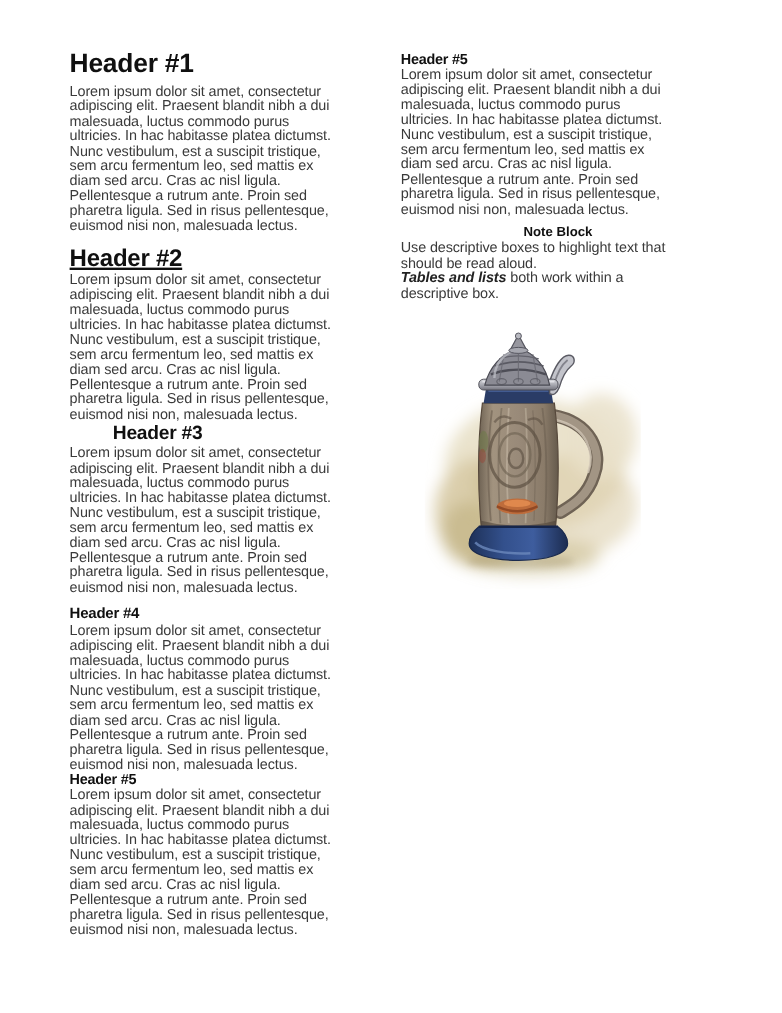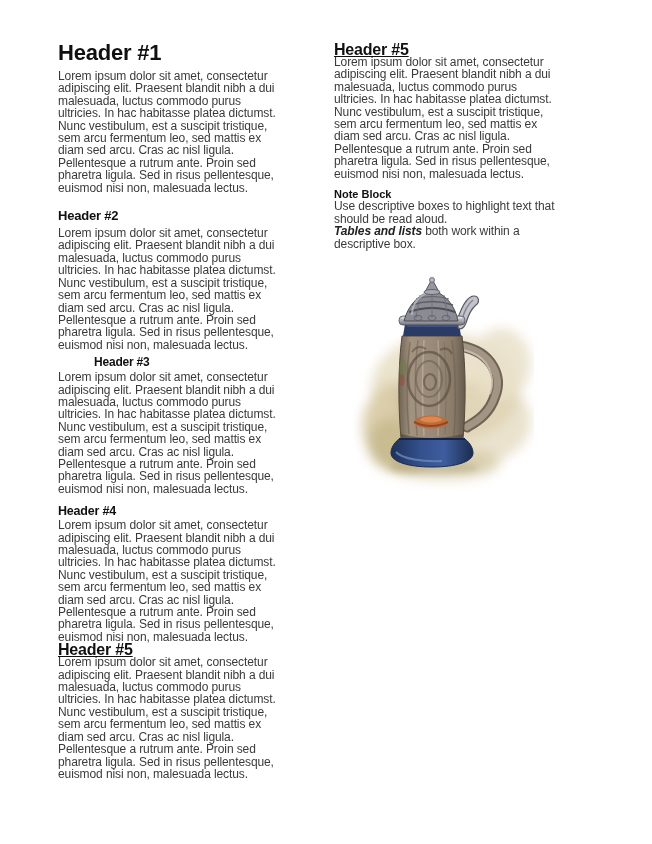--- a/index.html
+++ b/index.html
@@ -21,25 +21,25 @@
   .col-left  { width: 253px; }
   .col-right { width: 262px; }
 
   h1, h2, h3, h4, h5, h6 {
     font-family: "Liberation Sans", sans-serif;
     font-weight: bold;
     color: #101010;
     letter-spacing: -0.2px;
   }
   h1 { font-size: 22px;   line-height: 25px; margin: 0 0 5px 0; }
-  h2 { font-size: 13px; line-height: 20px; margin: 12px 0 1px 0; }
-  h3 { font-size: 12px;   line-height: 16px; margin: 3px 0 1px 0; padding-left: 36px; }
+  h2 { font-size: 20px; line-height: 20px; margin: 12px 0 1px 0; text-decoration: underline; }
+  h3 { font-size: 16px;   line-height: 16px; margin: 3px 0 1px 0; padding-left: 36px; }
   h4 { font-size: 12.5px; line-height: 14px; margin: 9px 0 1px 0; }
-  h5 { font-size: 16px; line-height: 13px; margin: 0; text-decoration: underline; }
-  h6 { font-size: 11px;   line-height: 12.4px; margin: 0; letter-spacing: 0; }
+  h5 { font-size: 12px; line-height: 13px; margin: 0; }
+  h6 { font-size: 11px;   line-height: 12.4px; margin: 0; letter-spacing: 0; text-align: center; }
   .h6-a { margin-top: 8px; }
   .h6-b { margin-top: 2px; }
   .col-right > h5:first-child { margin-top: 3px; }
 
   p.body-text {
     font-size: 12px;
     line-height: 12.4px;
     margin: 0;
     white-space: pre-line;
     color: #3a3a3a;

